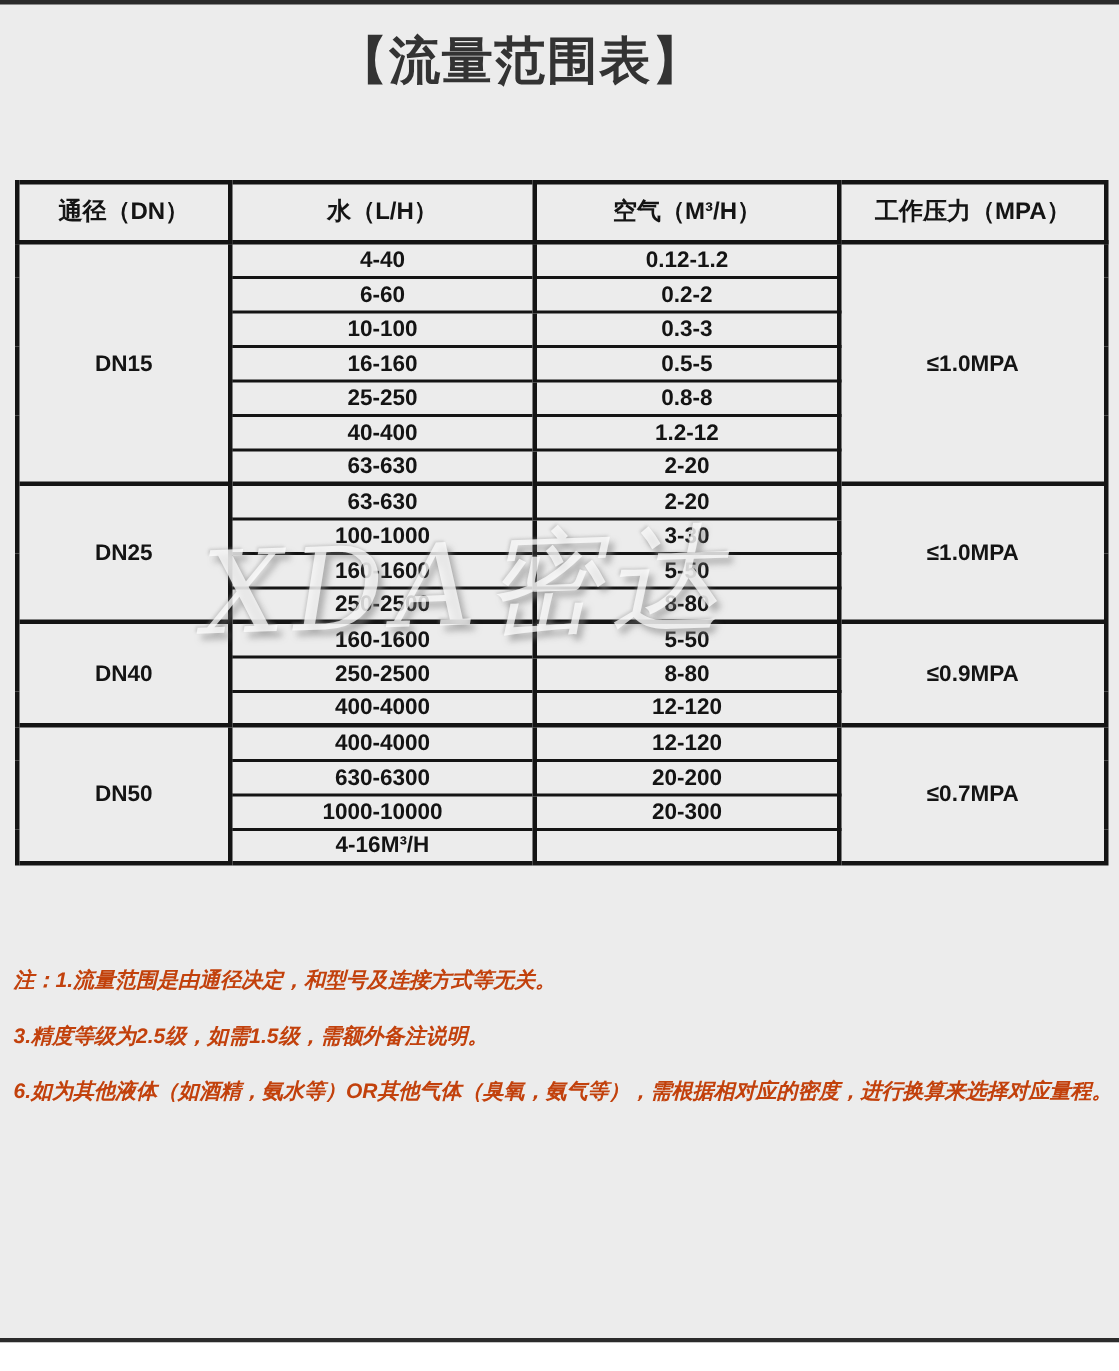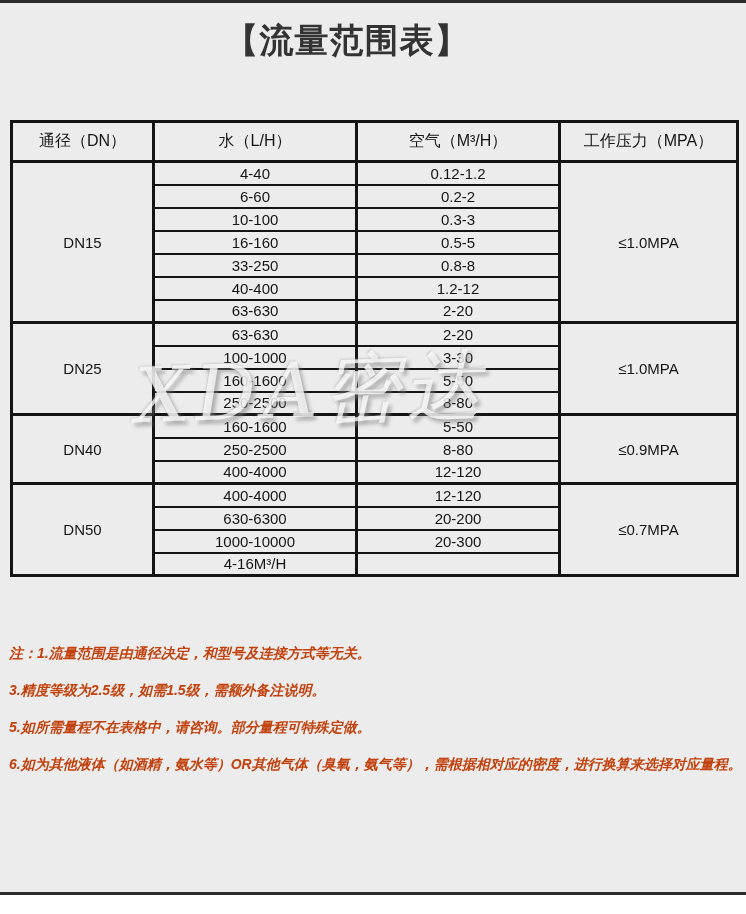--- a/index.html
+++ b/index.html
@@ -31,21 +31,21 @@
     width: 726px;
     border-collapse: collapse;
     table-layout: fixed;
     text-align: center;
     border: 3px solid #141414;
   }
   .flow-table th, .flow-table td {
     border: 2px solid #141414;
     border-left-width: 3px;
     border-right-width: 3px;
-    font-weight: normal;
+    font-weight: bold;
     color: #141414;
     padding: 0;
     overflow: hidden;
   }
   .flow-table th {
     height: 40px;
     font-size: 16px;
     border-bottom-width: 3px;
   }
   .flow-table td {
@@ -128,21 +128,21 @@
     </tr>
     <tr>
       <td>10-100</td>
       <td>0.3-3</td>
     </tr>
     <tr>
       <td>16-160</td>
       <td>0.5-5</td>
     </tr>
     <tr>
-      <td>33-250</td>
+      <td>25-250</td>
       <td>0.8-8</td>
     </tr>
     <tr>
       <td>40-400</td>
       <td>1.2-12</td>
     </tr>
     <tr>
       <td>63-630</td>
       <td>2-20</td>
     </tr>
@@ -200,18 +200,17 @@
       <td></td>
     </tr>
   </tbody>
 </table>
 
 <div class="watermark">XDA密达</div>
 
 <div class="notes">
   <p>注：1.流量范围是由通径决定，和型号及连接方式等无关。</p>
   <p>3.精度等级为2.5级，如需1.5级，需额外备注说明。</p>
-  <p>5.如所需量程不在表格中，请咨询。部分量程可特殊定做。</p>
   <p>6.如为其他液体（如酒精，氨水等）OR其他气体（臭氧，氨气等），需根据相对应的密度，进行换算来选择对应量程。</p>
 </div>
 
 <div class="bottom-bar"></div>
 <div class="bottom-white"></div>
 
 </body></html>

